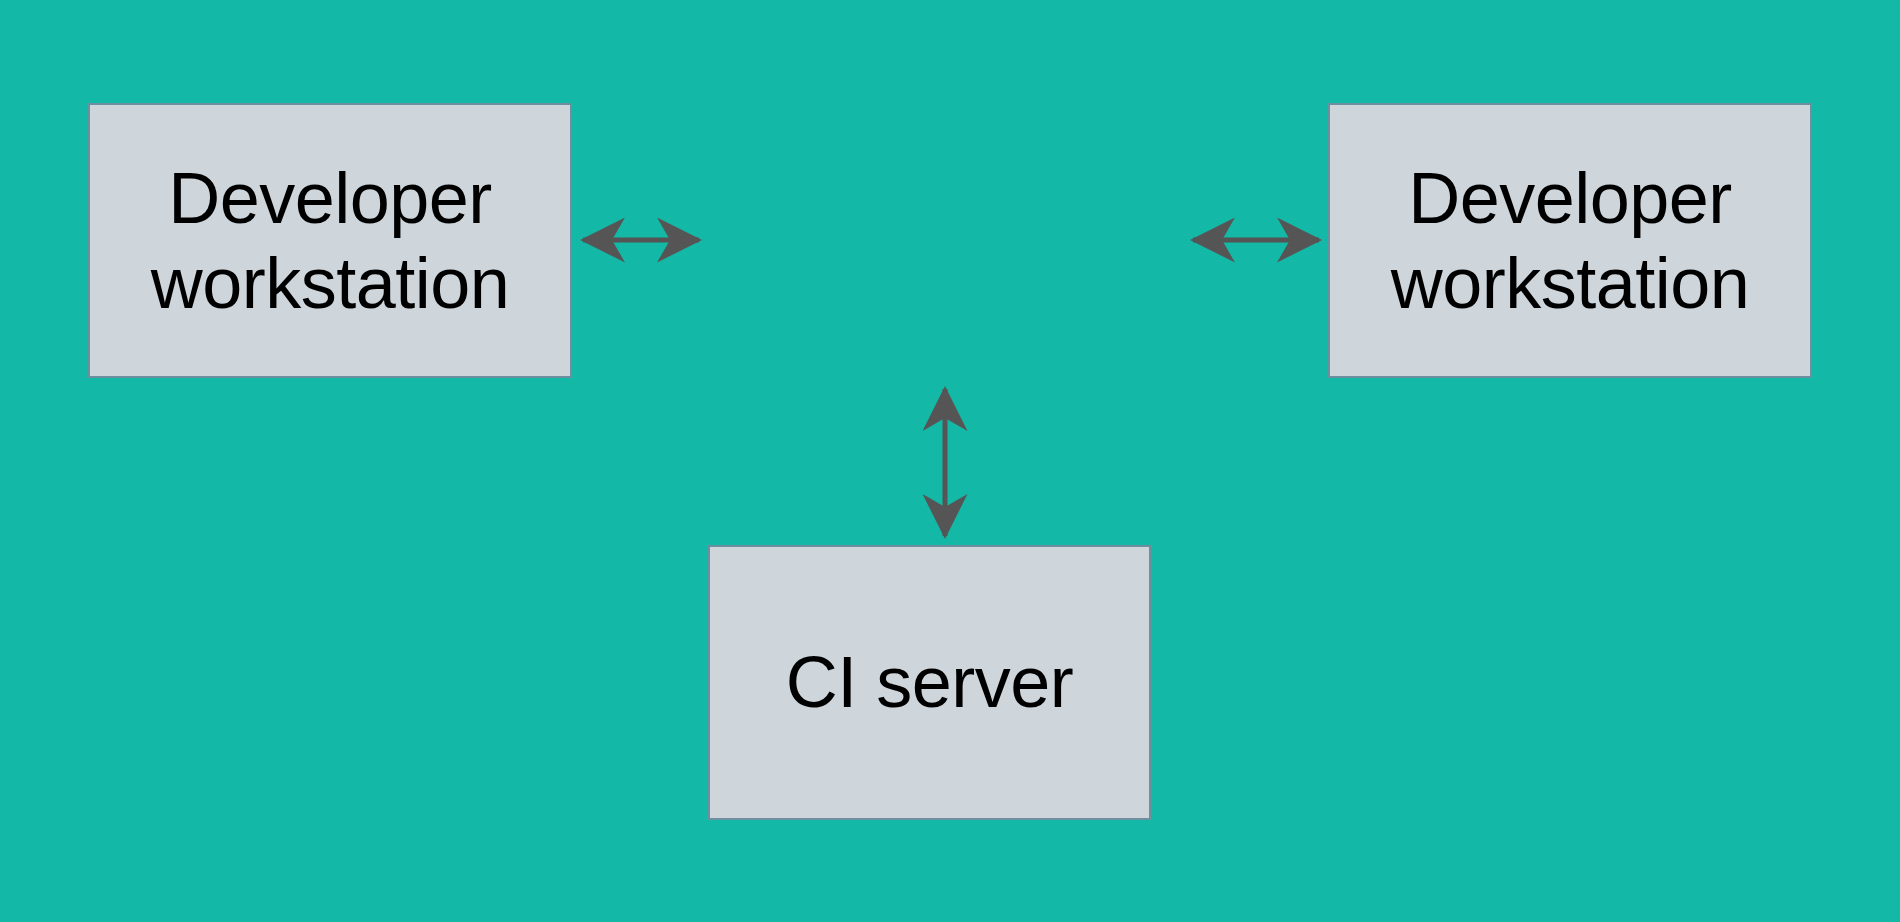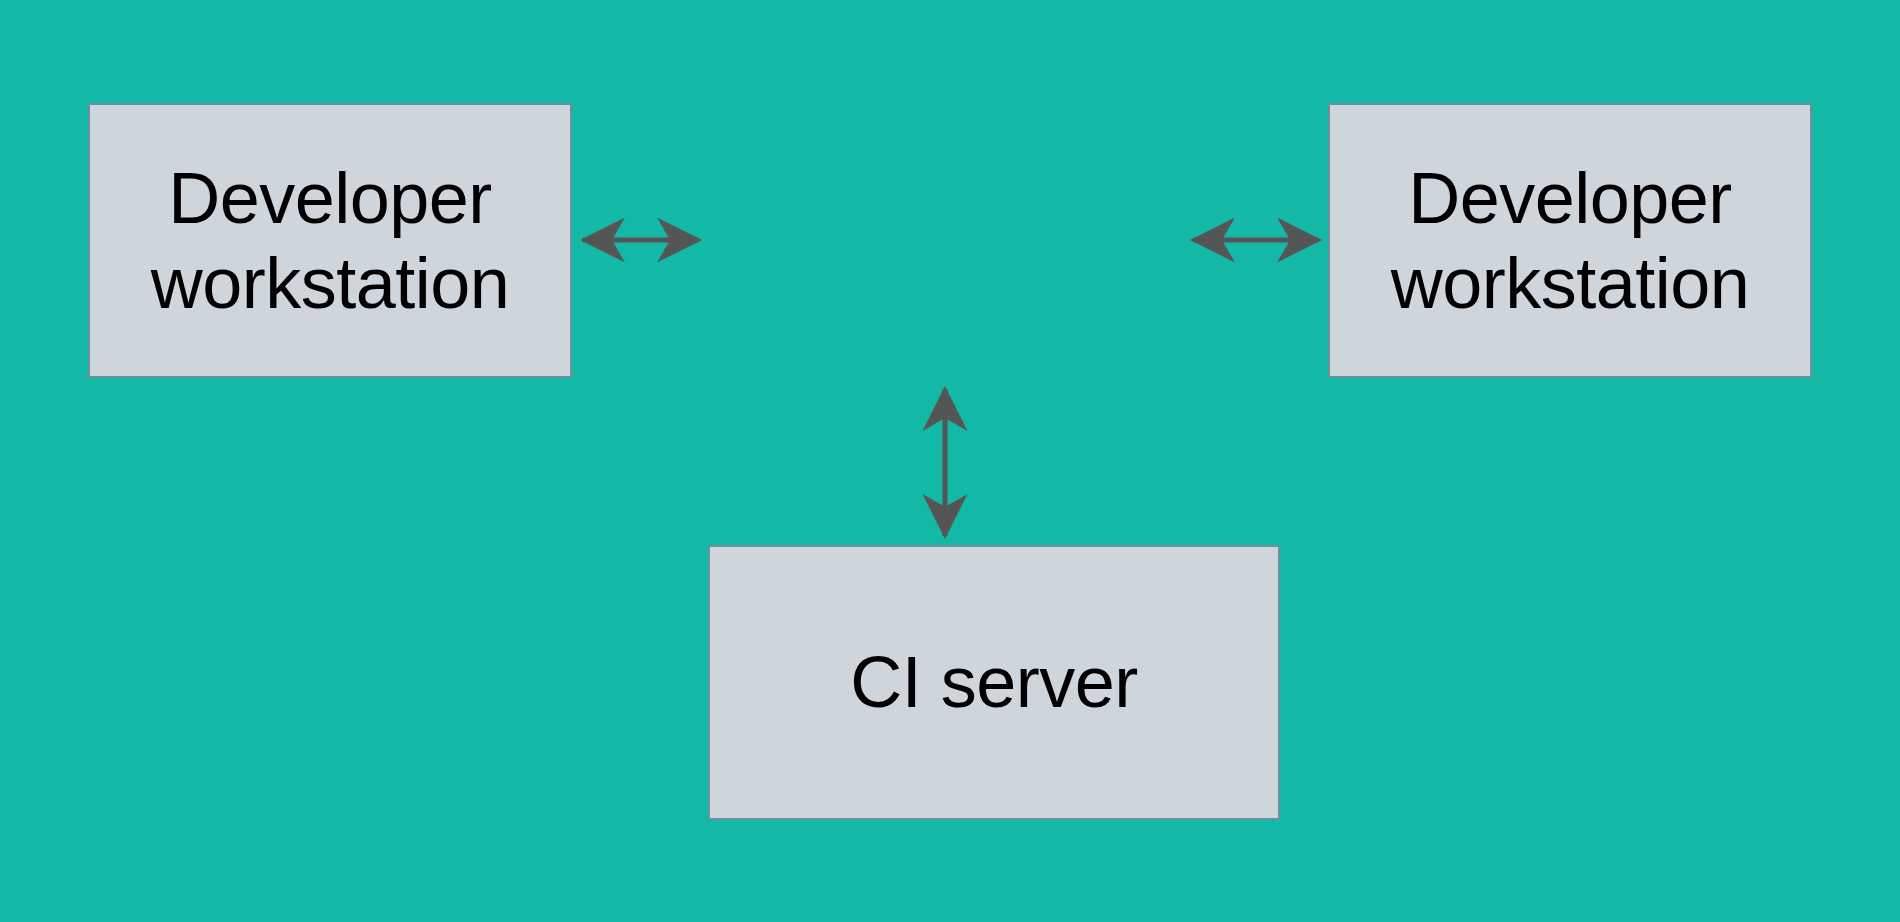--- a/index.html
+++ b/index.html
@@ -43,21 +43,21 @@
     font-weight: 400;
     line-height: 1.18;
     letter-spacing: -0.5px;
     white-space: pre-line;
     padding: 0 8px;
   }
   
   #node-dev-left   { left: 88px;   top: 103px; width: 484px; height: 275px; }
   #node-shared     { left: 708px;  top: 103px; width: 474px; height: 275px; }
   #node-dev-right  { left: 1328px; top: 103px; width: 484px; height: 275px; }
-  #node-ci         { left: 708px;  top: 545px; width: 572px; height: 275px; }
+  #node-ci         { left: 708px;  top: 545px; width: 443px; height: 275px; }
   .edge-hit {
     position: absolute;
     z-index: 3;
     background: transparent;
   }
   #edge-hit-left   { left: 566px; top: 214px; width: 148px; height: 52px; }
   #edge-hit-right  { left: 1176px; top: 214px; width: 158px; height: 52px; }
   #edge-hit-bottom { left: 919px; top: 372px; width: 52px; height: 179px; }
 </style>
 </head>

